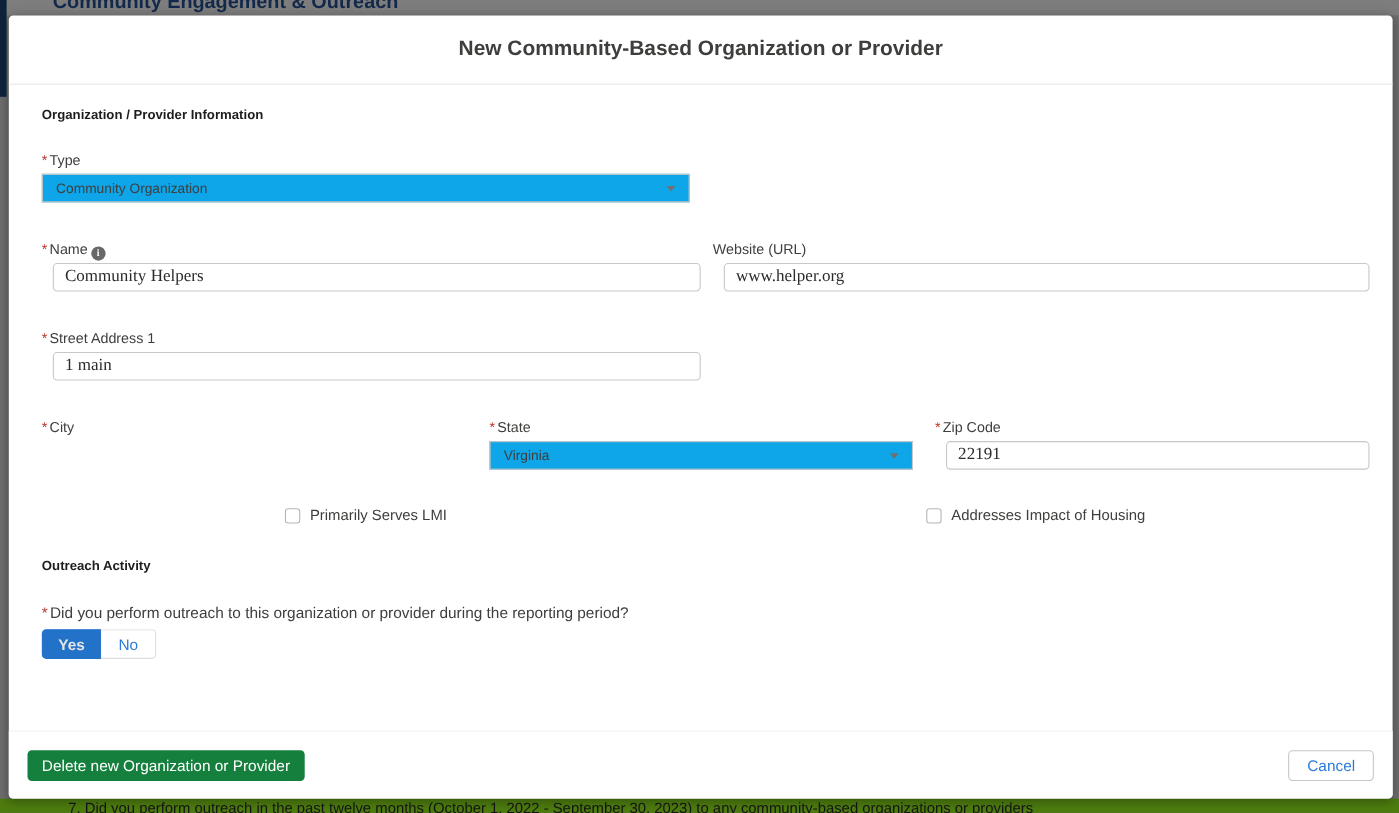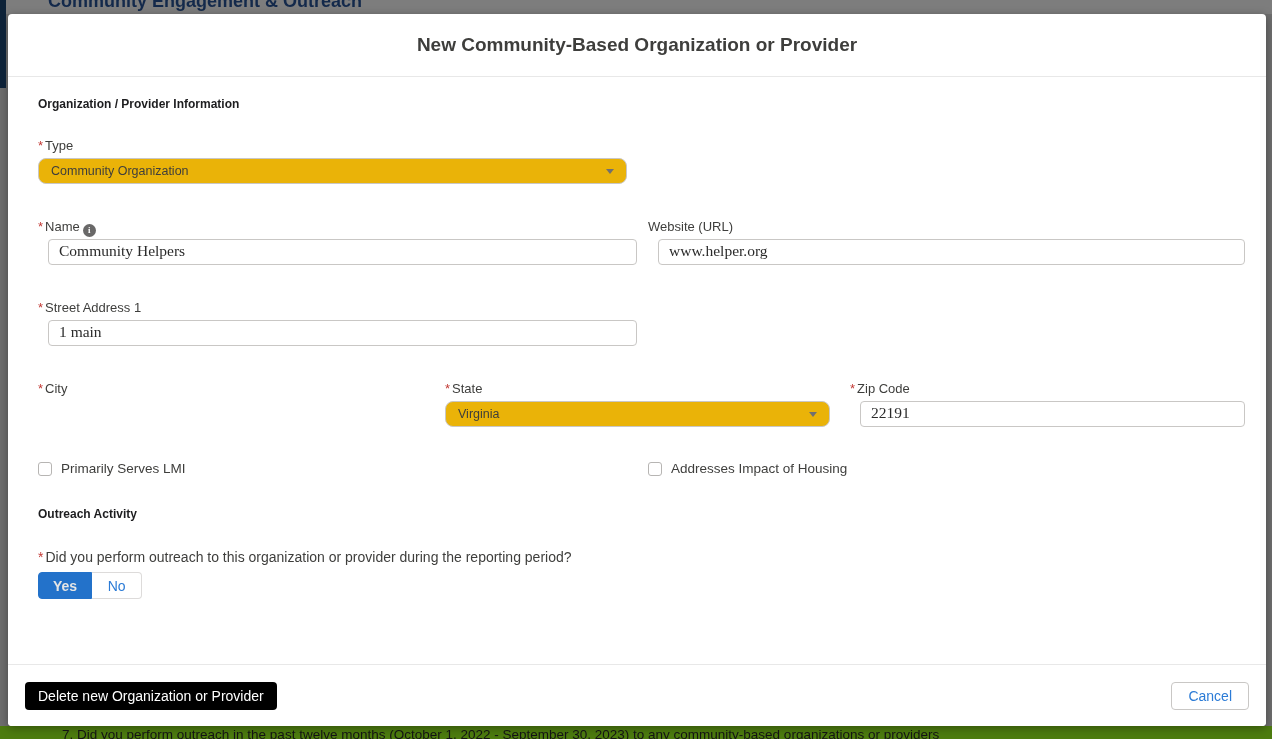--- a/index.html
+++ b/index.html
@@ -36,40 +36,40 @@
                 vertical-align:-2px; margin-left:3px; cursor:pointer; }
 
   .text-input { display:block; width:100%; height:26px; border:1px solid #c9c7c5; border-radius:4px; background:#fff;
                 padding:0 10px 2px; font-family:"Liberation Serif", serif; font-size:15.5px; color:#2b2b2b; outline:none;margin-left:10px; }
   .fake-input { display:flex; align-items:center; width:100%; height:28px; border:1px solid #c9c7c5; border-radius:4px;
                 background:#fff; padding:0 10px; font-family:"Liberation Serif", serif; font-size:15.5px; color:#2b2b2b; }
   .fake-input.focused { border:2px solid #1b76d1; height:28px; }
   .caret { display:inline-block; width:1px; height:16px; background:#1a1a1a; margin-left:1px; }
 
   .select { display:flex; align-items:center; justify-content:space-between; width:100%; height:26px; border:1px solid #c9c7c5;
-            border-radius:8px; background:#eab308; padding:0 12px; cursor:pointer; }
+            border-radius:0; background:#0ea5e9; padding:0 12px; cursor:pointer; }
   .select-text { font-size:12.5px; color:#3e3e3c; }
   .chevron { width:0; height:0; border-left:4.5px solid transparent; border-right:4.5px solid transparent; border-top:5.5px solid #707070; }
 
   .check-row { margin-top:34px; }
-  .check-item { display:flex; align-items:center; }
+  .check-item { display:flex; align-items:center;justify-content:center; }
   .checkbox { width:14px; height:14px; border:1px solid #b7b5b3; border-radius:3px; background:#fff; margin-right:9px; flex:0 0 auto; cursor:pointer; }
   .check-label { font-size:13.5px; color:#3e3e3c; }
 
   .outreach-heading { margin-top:31px; }
   .question { margin-top:28px; font-size:14px; color:#3e3e3c; }
   .toggle-group { display:inline-flex; margin-top:7px; }
   .t-btn { height:27px; min-width:50px; padding:0 14px; font-size:14px; display:flex; align-items:center; justify-content:center; cursor:pointer; }
   .t-yes { background:#2372ca; color:#e5e5e5; font-weight:700; border:1px solid #2372ca; border-radius:4px 0 0 4px; }
   .t-no { background:#fff; color:#2b7bd6; border:1px solid #dddbda; border-left:none; border-radius:0 4px 4px 0; }
 
   .modal-footer { position:absolute; left:0; right:0; bottom:0; height:62px; border-top:1px solid #e8e8e8;
                   display:flex; align-items:center; padding:0 9px; background:#fff; border-radius:0 0 4px 4px; }
   .btn { height:28px; border-radius:4px; font-size:14px; font-family:"Liberation Sans", sans-serif; display:flex; align-items:center; cursor:pointer; }
-  .btn-delete { background:#000000; color:#fff; border:none; padding:0 13px; margin-left:8px; }
+  .btn-delete { background:#15803d; color:#fff; border:none; padding:0 13px; margin-left:8px; }
   .footer-spacer { flex:1; }
   .btn-cancel { background:#fff; color:#2b7bd6; border:1px solid #c9c7c5; padding:0 16px; margin-right:8px; }
   .btn-save { background:#2372ca; color:#fff; border:1px solid #2372ca; padding:0 13px; }
 </style>
 </head>
 <body>
 
 <div class="backdrop-top">
   <div class="bg-title">Community Engagement &amp; Outreach</div>
 </div>

